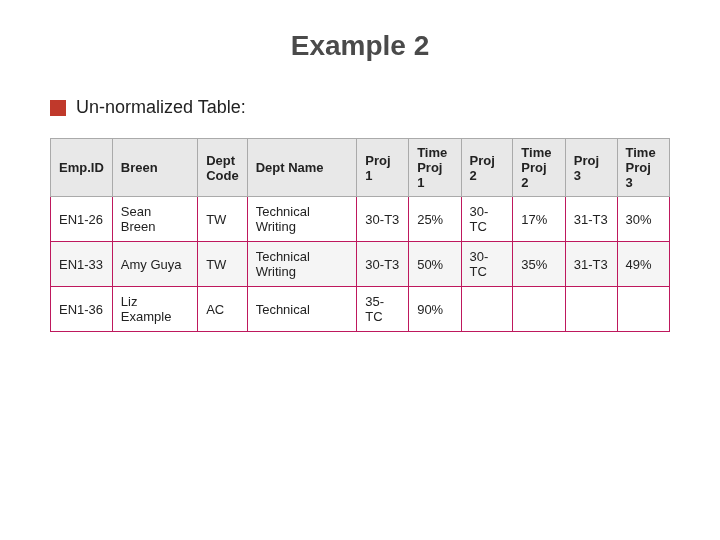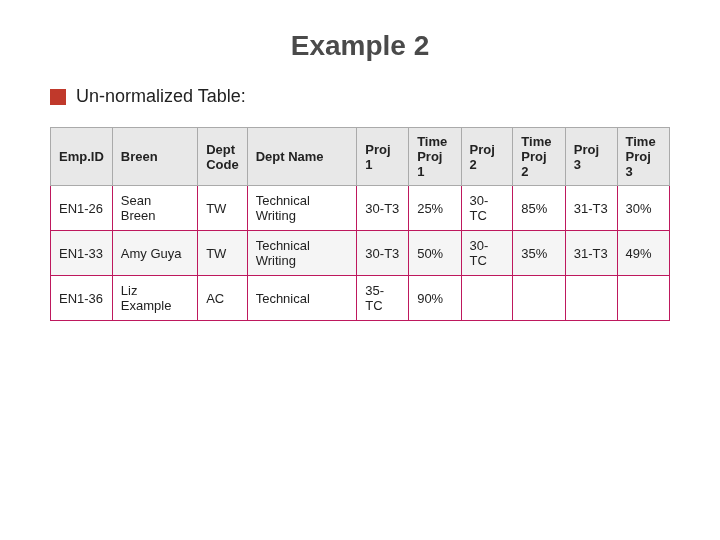--- a/index.html
+++ b/index.html
@@ -32,20 +32,21 @@
       font-weight: bold;
       color: #4a4a4a;
       margin-bottom: 24px;
     }
 
     .subtitle-row {
       display: flex;
       align-items: center;
       margin-bottom: 20px;
       gap: 10px;
+      margin-top: 11px;
     }
 
     .bullet-square {
       width: 16px;
       height: 16px;
       background: #c0392b;
       flex-shrink: 0;
       display: inline-block;
     }
 
@@ -117,21 +118,21 @@
     </thead>
     <tbody id="table-body">
     <tr>
           <td>EN1-26</td>
           <td>Sean Breen</td>
           <td>TW</td>
           <td>Technical Writing</td>
           <td>30-T3</td>
           <td>25%</td>
           <td>30-TC</td>
-          <td>85%</td>
+          <td>17%</td>
           <td>31-T3</td>
           <td>30%</td>
         </tr>
         <tr>
           <td>EN1-33</td>
           <td>Amy Guya</td>
           <td>TW</td>
           <td>Technical Writing</td>
           <td>30-T3</td>
           <td>50%</td>

